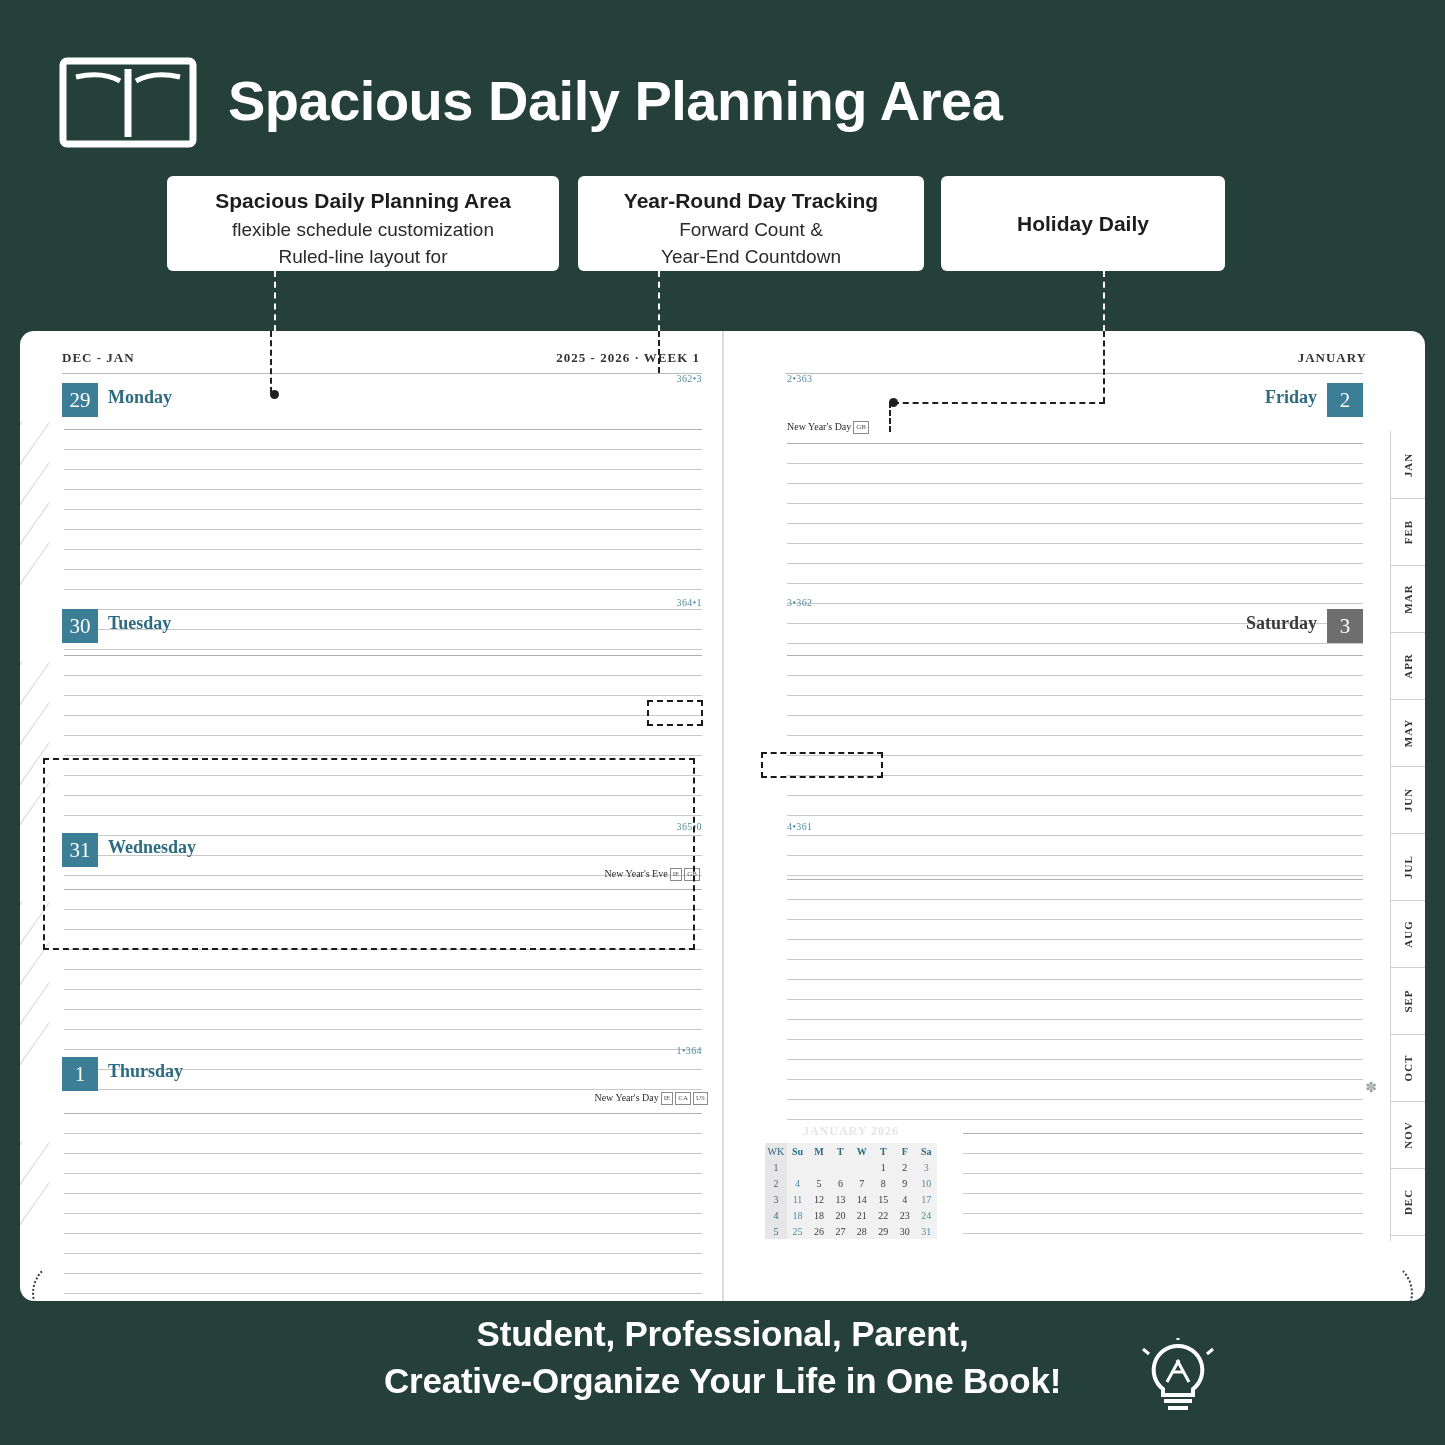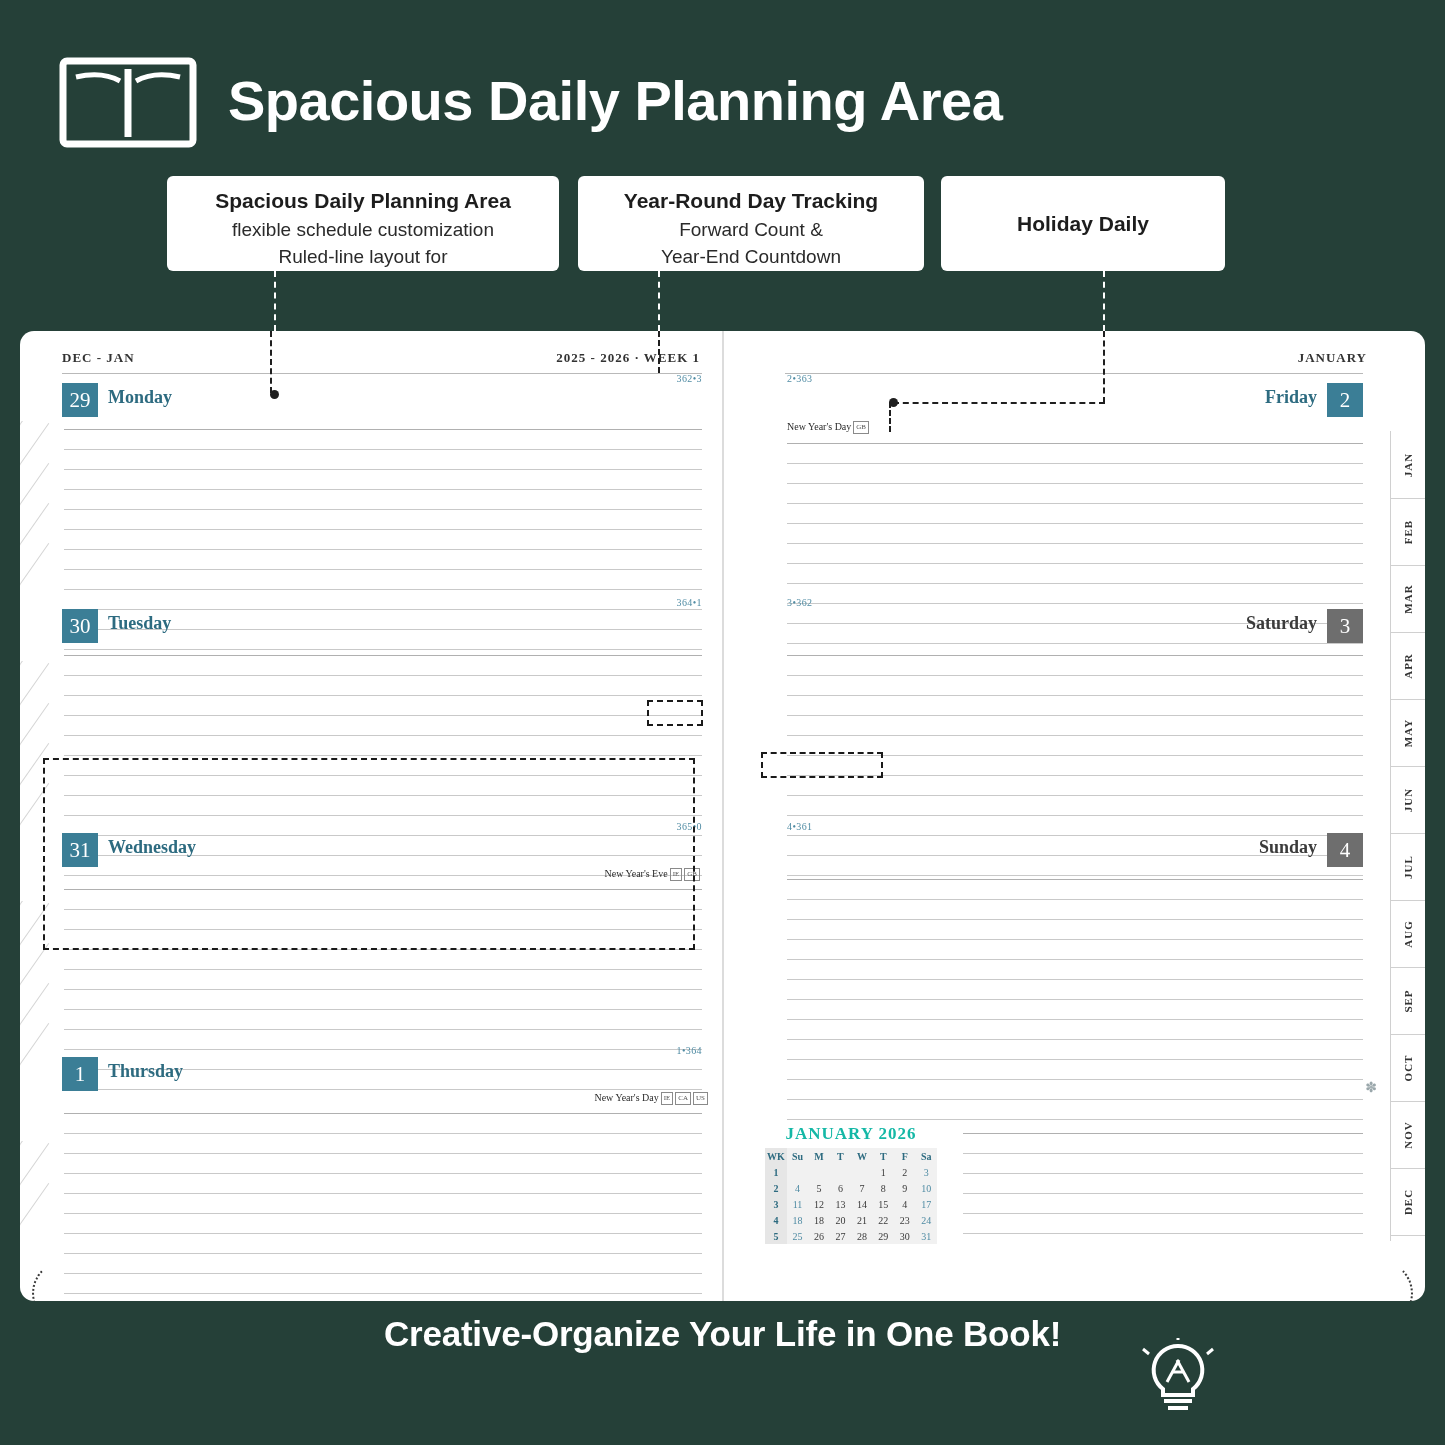--- a/index.html
+++ b/index.html
@@ -231,44 +231,44 @@
 
   
   .mini-cal {
     position: absolute;
     left: 765px; top: 1124px;
     width: 172px;
     font-family: "Liberation Serif", serif;
   }
   .mini-title {
     text-align: center;
-    font-size: 17px;
+    font-size: 12px;
     font-weight: bold;
-    color: #14b8a6;
+    color: #e5e5e5;
     letter-spacing: 1px;
     padding-bottom: 4px;
   }
   table.mc {
     border-collapse: collapse;
     width: 172px;
     background: #f1f1f1;
   }
   table.mc td, table.mc th {
     width: 22px;
     height: 16px;
     text-align: center;
     font-size: 10px;
     font-weight: normal;
     color: #3a3a3a;
     padding: 0;
   }
   table.mc th { color: #2d6b80; font-weight: bold; }
   table.mc td.wk, table.mc th.wk {
     color: #2d6b80;
-    font-weight: bold;
+    font-weight: normal;
     background: #e6e6e6;
     margin-top: 24px;
   }
   table.mc td.sa { color: #4f8ba3; }
   table.mc td.su { color: #4f8ba3; }
 
   
   .hl {
     position: absolute;
     border: 2px dashed #1a1a1a;
@@ -500,24 +500,20 @@
         <i style="margin-bottom:19px"></i>
       <i style="margin-bottom:19px"></i>
         <i style="margin-bottom:19px"></i>
         <i style="margin-bottom:19px"></i>
       <i style="margin-bottom:19px"></i>
         <i style="margin-bottom:19px"></i>
         <i></i>
     </div>
 
     <div class="daycount" style="left:64px; top:490px;">4•361</div>
-    <div class="day-row" style="left:62px; top:502px; width:578px;">
-      <div class="day-name right" style="right:46px; color:#3b3b3b;">Sunday</div>
-      <div class="day-num grey" style="left:auto; right:0;">4</div>
-    </div>
     <div class="lines" style="left:64px; top:548px; width:576px;">
       <i class="first" style="margin-bottom:19px"></i>
         <i style="margin-bottom:19px"></i>
         <i style="margin-bottom:19px"></i>
       <i style="margin-bottom:19px"></i>
         <i style="margin-bottom:19px"></i>
         <i style="margin-bottom:19px"></i>
       <i style="margin-bottom:19px"></i>
         <i style="margin-bottom:19px"></i>
         <i style="margin-bottom:19px"></i>
@@ -652,20 +648,21 @@
 
 <div class="dot" style="left:270px; top:390px;"></div>
 <div class="dot" style="left:889px; top:398px;"></div>
 <div class="leader-h" style="left:893px; top:402px; width:212px;"></div>
 <div class="leader-v-dark" style="left:1103px; top:331px; height:72px;"></div>
 <div class="leader-v-dark" style="left:889px; top:402px; height:30px;"></div>
 <div class="leader-v-dark" style="left:270px; top:331px; height:62px;"></div>
 <div class="leader-v-dark" style="left:658px; top:331px; height:42px;"></div>
 
 <div class="footer">
+  <div class="footer-line">Student, Professional, Parent,</div>
   <div class="footer-line">Creative-Organize Your Life in One Book!</div>
   <svg class="bulb-icon" viewBox="0 0 78 80">
     <path d="M39 8 a24 24 0 0 1 15 43 v6 h-30 v-6 a24 24 0 0 1 15 -43 z" fill="none" stroke="#ffffff" stroke-width="4"></path>
     <line x1="25" y1="63" x2="53" y2="63" stroke="#ffffff" stroke-width="4"></line>
     <line x1="29" y1="70" x2="49" y2="70" stroke="#ffffff" stroke-width="4"></line>
     <line x1="39" y1="2" x2="39" y2="-3" stroke="#ffffff" stroke-width="3"></line>
     <line x1="10" y1="16" x2="4" y2="11" stroke="#ffffff" stroke-width="3"></line>
     <line x1="68" y1="16" x2="74" y2="11" stroke="#ffffff" stroke-width="3"></line>
     <line x1="28" y1="44" x2="40" y2="22" stroke="#ffffff" stroke-width="3"></line>
     <line x1="50" y1="44" x2="38" y2="22" stroke="#ffffff" stroke-width="3"></line>

